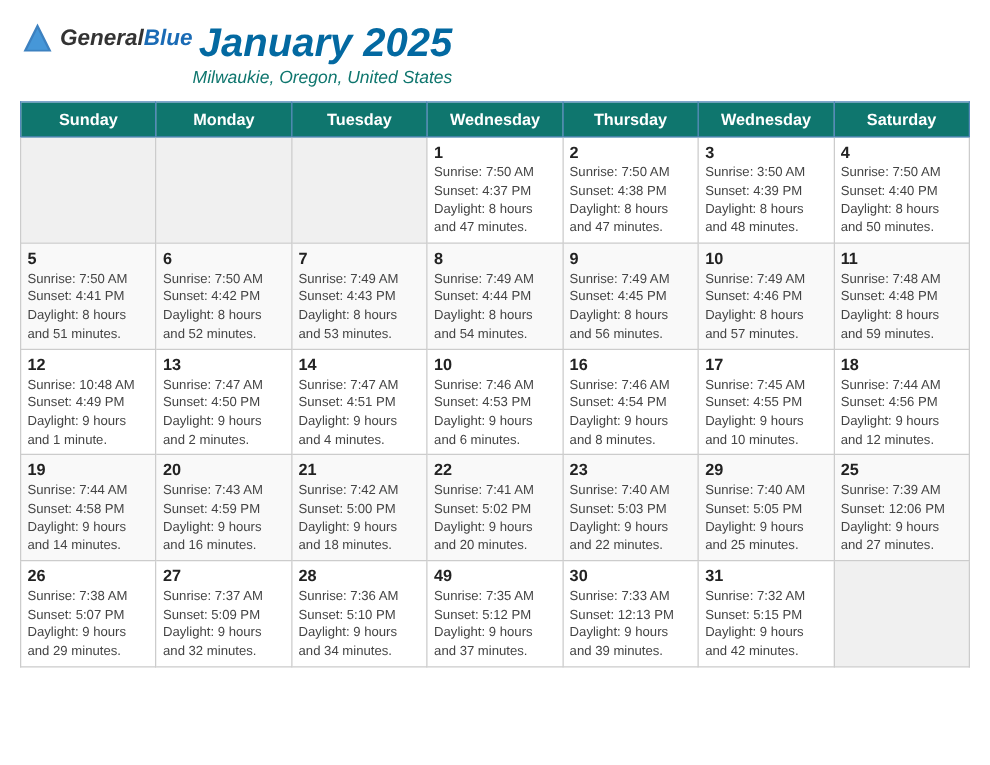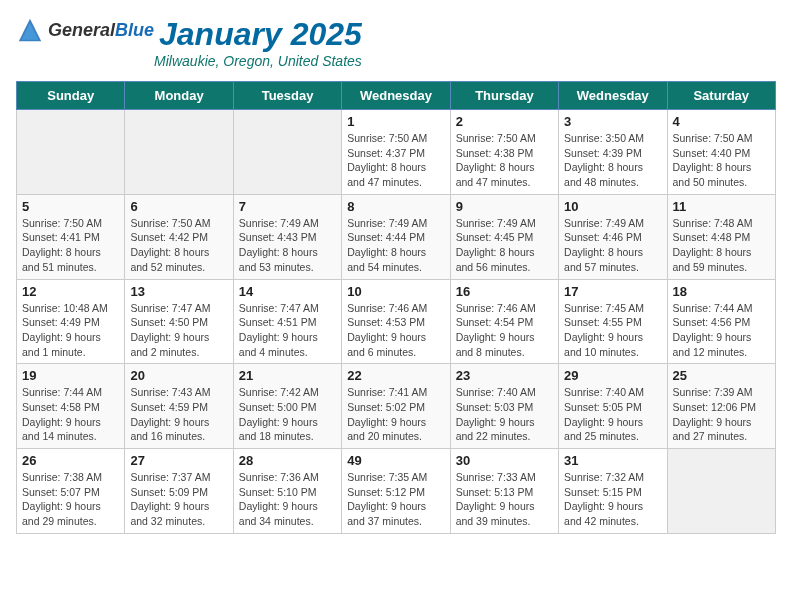--- a/index.html
+++ b/index.html
@@ -306,21 +306,21 @@
         </td>
         <td>
           <span class="day-num">49</span>
           <div class="day-info">Sunrise: 7:35 AM
 Sunset: 5:12 PM
 Daylight: 9 hours and 37 minutes.</div>
         </td>
         <td>
           <span class="day-num">30</span>
           <div class="day-info">Sunrise: 7:33 AM
-Sunset: 5:13 PM
+Sunset: 12:13 PM
 Daylight: 9 hours and 39 minutes.</div>
         </td>
         <td>
           <span class="day-num">31</span>
           <div class="day-info">Sunrise: 7:32 AM
 Sunset: 5:15 PM
 Daylight: 9 hours and 42 minutes.</div>
         </td>
         <td class="empty-cell"></td>
       </tr>

